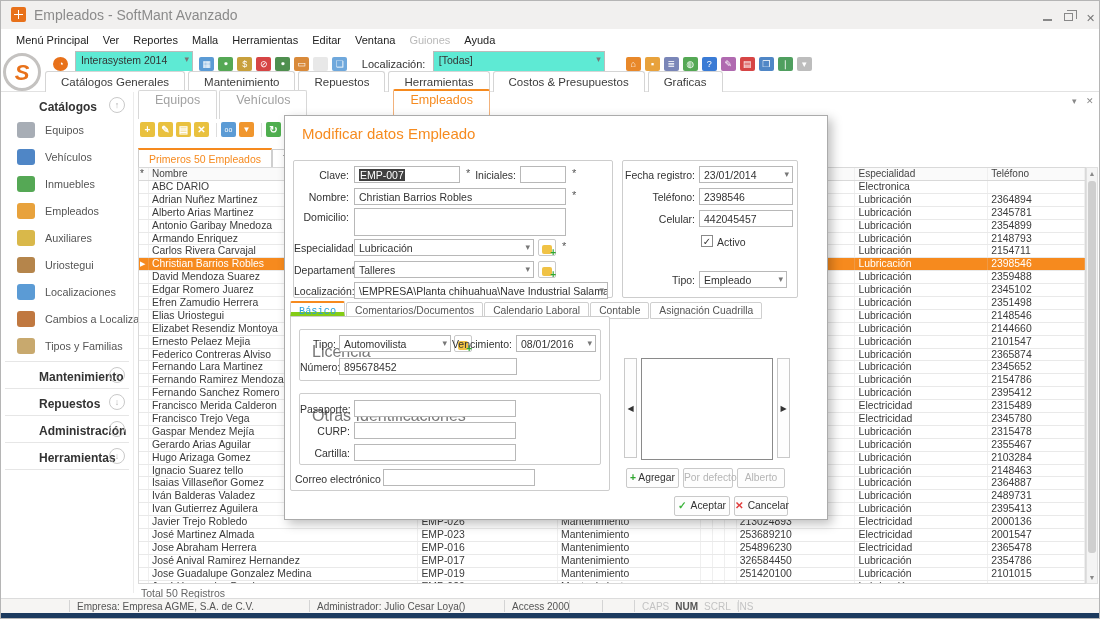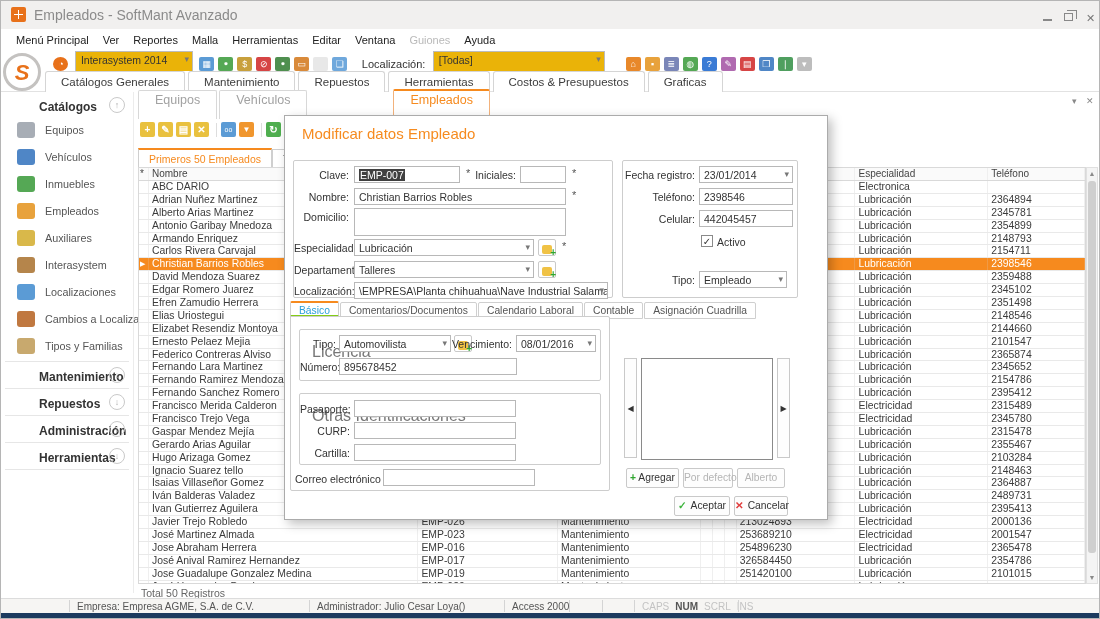--- a/index.html
+++ b/index.html
@@ -18,21 +18,21 @@
   .ic-close{left:1085px;top:11px;font-size:11px;color:#777;}
   
   .menubar{position:absolute;left:0;top:28px;width:1100px;height:22px;background:#fff;padding-left:8px;}
   .menu-item{display:inline-block;font-size:11px;color:#222;padding:5px 7px 0 7px;}
   .menu-item.disabled{color:#b9b9b9;}
   
   .toolbar{position:absolute;left:0;top:50px;width:1100px;height:20px;background:#fff;}
   .logo{position:absolute;left:2px;top:52px;width:38px;height:38px;border-radius:50%;border:3px solid #c4c2c0;background:#fff;z-index:6;text-align:center;}
   .logo span{font-size:22px;font-weight:bold;font-style:italic;color:#e8711a;line-height:33px;}
   .tbico{display:inline-block;width:15px;height:14px;border-radius:2px;margin:0 2px;vertical-align:middle;color:#fff;font-size:9px;line-height:14px;text-align:center;overflow:hidden;}
-  .combo{display:inline-block;position:relative;border:1px solid #bcbcbc;background:#eab308;height:26px;font-size:10.5px;color:#333;padding:2px 16px 0 5px;vertical-align:middle;white-space:nowrap;overflow:hidden;}
+  .combo{display:inline-block;position:relative;border:1px solid #bcbcbc;background:#5eead4;height:26px;font-size:10.5px;color:#333;padding:2px 16px 0 5px;vertical-align:middle;white-space:nowrap;overflow:hidden;}
   .combo:after{content:"▾";position:absolute;right:3px;top:2px;font-size:9px;color:#777;}
   .tblabel{font-size:11px;color:#333;vertical-align:middle;margin:0 3px 0 8px;}
   
   .ribbontabs{position:absolute;left:0;top:70px;width:1100px;height:21px;border-bottom:1px solid #e2e2e2;background:#fff;padding-left:44px;}
   .rtab{display:inline-block;font-size:11.5px;color:#3c3c3c;border:1px solid #d5d5d5;border-bottom:none;border-radius:3px 3px 0 0;padding:4px 15px 2px 15px;margin-right:3px;background:#fff;height:21px;}
   
   .sidebar{position:absolute;left:0;top:91px;width:133px;height:501px;background:#fff;border-right:1px solid #ececec;}
   .sb-header{position:relative;font-size:12px;font-weight:bold;color:#333;padding:8px 0 4px 38px;}
   .sb-header .circ{position:absolute;right:8px;top:5px;width:16px;height:16px;border:1px solid #c9c9c9;border-radius:50%;color:#b0b0b0;font-size:9px;text-align:center;line-height:15px;}
   .sb-sep{border-top:1px solid #e6e6e6;margin:0 4px;}
@@ -79,21 +79,21 @@
   .dcombo{position:absolute;border:1px solid #b8b8b8;background:#fff;font-size:10.5px;color:#333;height:17px;padding:2px 14px 0 4px;white-space:nowrap;overflow:hidden;}
   .dcombo:after{content:"▾";position:absolute;right:3px;top:2px;font-size:9px;color:#777;}
   .star{position:absolute;font-size:11px;color:#555;}
   .addbtn{position:absolute;width:18px;height:17px;border:1px solid #c9c9c9;border-radius:2px;background:#fff;text-align:center;}
   .addbtn .db{display:inline-block;width:10px;height:9px;background:#f0c245;border-radius:2px;margin-top:3px;position:relative;}
   .addbtn .db:after{content:"+";position:absolute;right:-4px;bottom:-4px;color:#2ea52e;font-size:10px;font-weight:bold;}
   .sel-text{background:#404040;color:#fff;padding:0 1px;}
   .chk{position:absolute;width:12px;height:12px;border:1px solid #8a8a8a;background:#fff;font-size:10px;line-height:11px;text-align:center;color:#333;}
   .dtabs{position:absolute;left:5px;top:184px;height:17px;white-space:nowrap;}
   .dtab{display:inline-block;font-size:10.3px;color:#555;border:1px solid #cfcfcf;background:#fff;padding:2px 8px 1px 8px;height:17px;margin-right:1px;border-radius:2px 2px 0 0;}
-  .dtab.active{color:#2a9fd8;border-top:2px solid #f68a1e;border-bottom:3px solid #84cc16;}
+  .dtab.active{color:#2a9fd8;border-top:2px solid #f68a1e;border-bottom:6px solid #84cc16;font-family:Liberation Mono, monospace;}
   .fieldset{position:absolute;border:1px solid #cdcdcd;border-radius:2px;}
   .legend{position:absolute;top:-7px;left:8px;background:#fff;padding:0 4px;font-size:16px;color:#777;margin-top:20px;}
   .navbtn{position:absolute;width:13px;height:100px;border:1px solid #c9c9c9;background:#fdfdfd;color:#333;font-size:8px;text-align:center;line-height:100px;}
   .photobox{position:absolute;border:1px solid #8a8a8a;background:#fff;}
   .pbtn{position:absolute;height:20px;border:1px solid #c9c9c9;border-radius:2px;background:#fdfdfd;font-size:10.3px;color:#333;text-align:center;line-height:18px;white-space:nowrap;}
   .pbtn.disabled{color:#b5b5b5;}
   .okbtn .ck{color:#3cb43c;font-weight:bold;margin-right:4px;}
   .cancelbtn .cx2{color:#e03c3c;font-weight:bold;margin-right:4px;}
 </style>
 </head>
@@ -125,21 +125,21 @@
 
   <div class="ribbontabs" id="ribbontabs"><span class="rtab">Catálogos Generales</span><span class="rtab">Mantenimiento</span><span class="rtab">Repuestos</span><span class="rtab">Herramientas</span><span class="rtab">Costos &amp; Presupuestos</span><span class="rtab">Graficas</span></div>
 
   <div class="sidebar" id="sidebar">
       <div class="sb-header">Catálogos<span class="circ">↑</span></div>
       <div class="sb-item"><span class="sb-ico" style="background: rgb(167, 173, 181);"></span><span>Equipos</span></div>
       <div class="sb-item"><span class="sb-ico" style="background: rgb(79, 134, 198);"></span><span>Vehículos</span></div>
       <div class="sb-item"><span class="sb-ico" style="background: rgb(85, 168, 85);"></span><span>Inmuebles</span></div>
       <div class="sb-item"><span class="sb-ico" style="background: rgb(232, 162, 60);"></span><span>Empleados</span></div>
       <div class="sb-item"><span class="sb-ico" style="background: rgb(217, 184, 74);"></span><span>Auxiliares</span></div>
-      <div class="sb-item"><span class="sb-ico" style="background: rgb(181, 133, 75);"></span><span>Interasystem</span></div>
+      <div class="sb-item"><span class="sb-ico" style="background: rgb(181, 133, 75);"></span><span>Uriostegui</span></div>
       <div class="sb-item"><span class="sb-ico" style="background: rgb(91, 155, 213);"></span><span>Localizaciones</span></div>
       <div class="sb-item"><span class="sb-ico" style="background: rgb(192, 120, 64);"></span><span>Cambios a Localizaciones</span></div>
       <div class="sb-item"><span class="sb-ico" style="background: rgb(200, 169, 110);"></span><span>Tipos y Familias</span></div>
       <div class="sb-sep"></div>
       <div class="sb-header">Mantenimiento<span class="circ">↓</span></div>
       <div class="sb-sep"></div>
       <div class="sb-header">Repuestos<span class="circ">↓</span></div>
       <div class="sb-sep"></div>
       <div class="sb-header">Administración<span class="circ">↓</span></div>
       <div class="sb-sep"></div>

